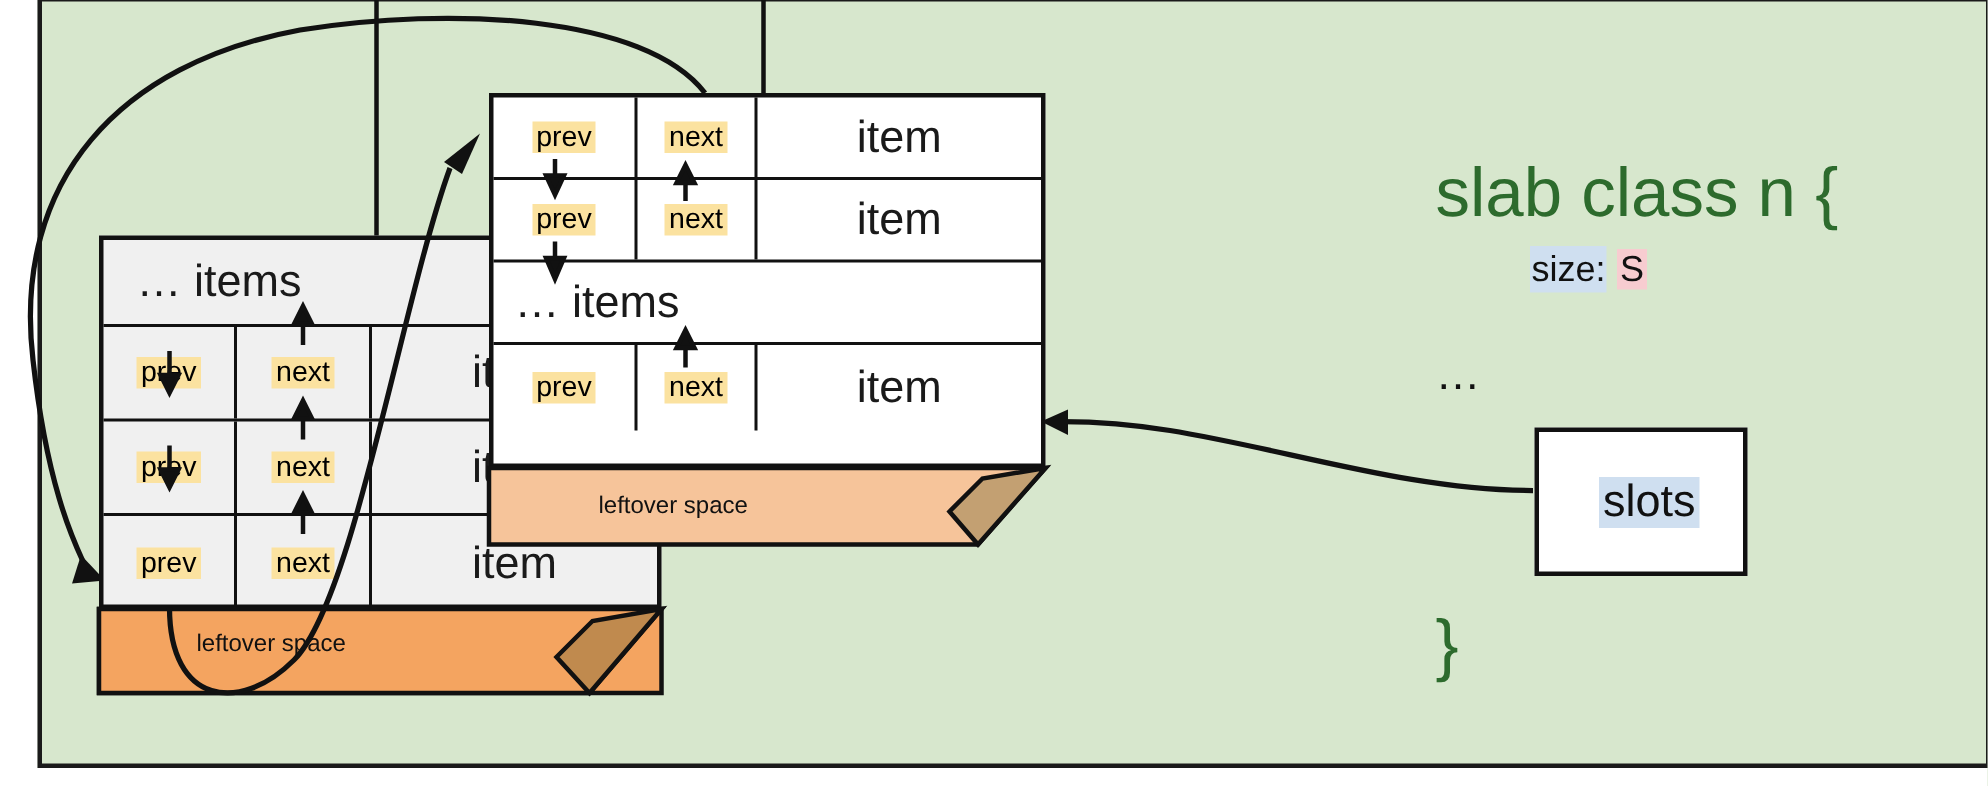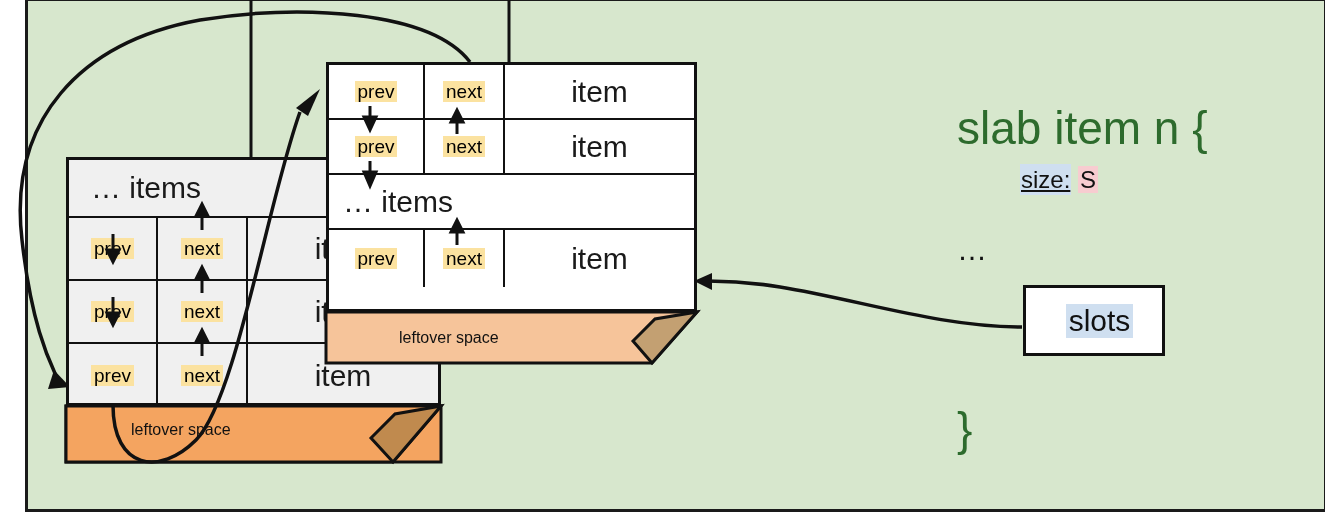--- a/index.html
+++ b/index.html
@@ -86,29 +86,29 @@
   }
 
   
   .sc-title{
     position:absolute;left:957px;top:101px;
     font-size:46px;color:#2d6b2d;white-space:nowrap;
   }
   .sc-line{
     position:absolute;font-size:24px;color:#111;white-space:nowrap;
   }
-  .hl-blue{background:#cfdff0;padding:2px 1px;text-decoration:underline;}
+  .hl-blue{background:#cfdff0;padding:2px 1px;}
   .hl-pink{background:#f7ccd0;padding:0 2px;}
   .sc-size{left:1020px;top:166px;}
   .sc-perslab{left:1020px;top:198px;}
   .sc-dots{position:absolute;left:957px;top:233px;font-size:30px;color:#111;}
   .sc-close{position:absolute;left:957px;top:402px;font-size:46px;color:#2d6b2d;}
 
   #slots-box{
-    position:absolute;left:1023px;top:285px;width:142px;height:71px;
+    position:absolute;left:1023px;top:285px;width:142px;height:99px;
     background:#ffffff;border:3px solid #111;box-sizing:border-box;
     display:flex;align-items:center;justify-content:center;padding-left:11px;
   }
   #slots-box .slots-text{font-size:30px;color:#111;background:#cfdff0;padding:0 3px;}
 </style>
 </head>
 <body>
 
 <div id="stage">
 
@@ -237,21 +237,21 @@
 
   <svg class="layer">
 
     <path d="M 113,405 C 113,470 160,476 196,440 C 236,400 268,200 300,112" fill="none" stroke="#111" stroke-width="3.5"></path>
     <polygon points="296,108 320,89 308,116" fill="#111"></polygon>
 
     <path d="M 1022,327 C 940,327 860,300 780,287 C 750,282 720,281 708,281" fill="none" stroke="#111" stroke-width="3.5"></path>
     <polygon points="712,273 694,281 712,290" fill="#111"></polygon>
   </svg>
 
-  <div class="sc-title">slab item n {</div>
+  <div class="sc-title">slab class n {</div>
 
   <div class="sc-line sc-size"><span class="hl-blue">size:</span> <span class="hl-pink">S</span></div>
 
 
   <div class="sc-dots">…</div>
 
   <div id="slots-box">
     <span class="slots-text">slots</span>
   </div>
 

